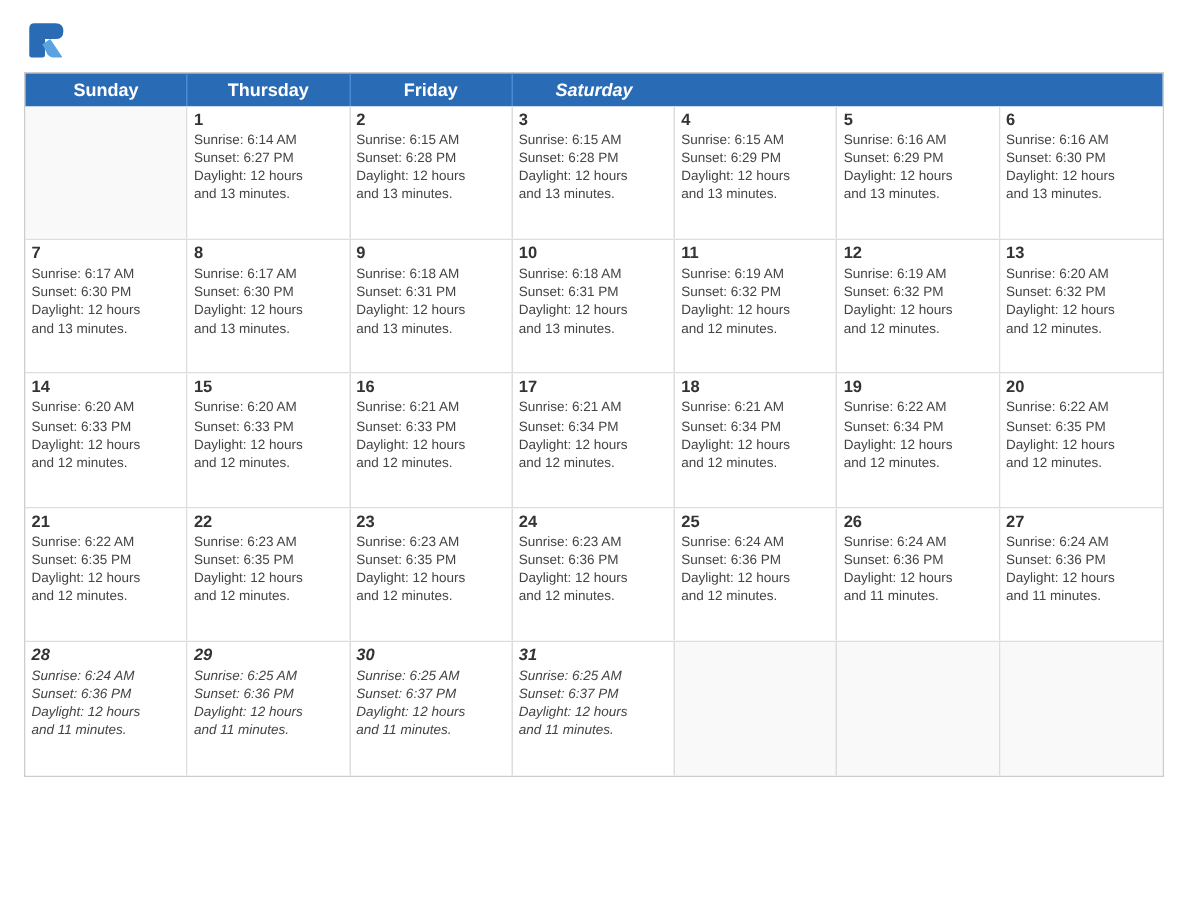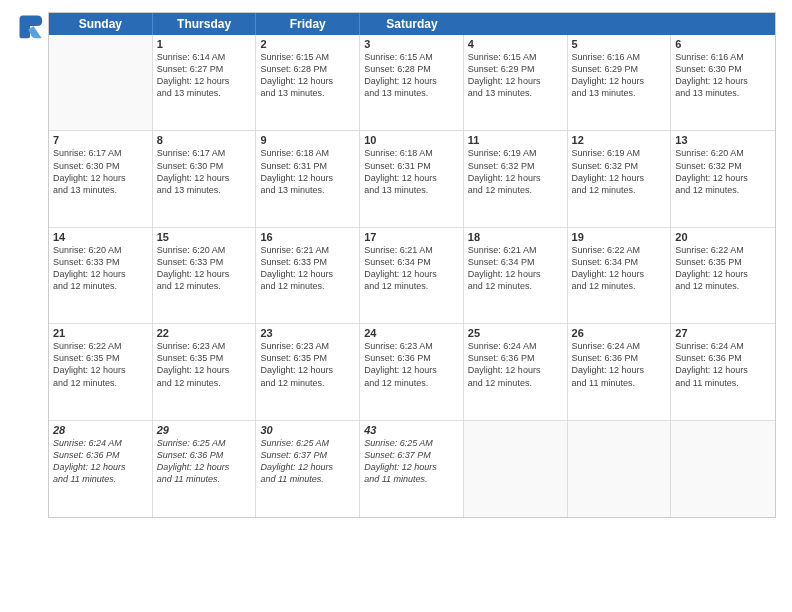--- a/index.html
+++ b/index.html
@@ -8,21 +8,21 @@
       height: 612px;
       font-family: Arial, sans-serif;
       background: #fff;
       overflow: hidden;
     }
     .page {
       width: 792px;
       height: 528px;
       padding: 12px 16px 10px 16px;
       display: flex;
-      flex-direction: row;
+      flex-direction: column;
     }
     .header {
       display: flex;
       justify-content: space-between;
       align-items: flex-start;
       margin-bottom: 8px;
     }
     .logo {
       display: flex;
       align-items: center;
@@ -73,21 +73,21 @@
       background: #2a6bb5;
     }
     .cal-header-cell {
       color: #fff;
       font-size: 12px;
       font-weight: bold;
       text-align: center;
       padding: 4px 2px;
       border-right: 1px solid #4a8bd5;
     }
-    .cal-header-cell:last-child { border-right: none; }
+    .cal-header-cell:last-child { border-right: none; font-style: italic; }
     .cal-body {
       flex: 1;
       display: grid;
       grid-template-rows: repeat(5, 1fr);
     }
     .cal-row {
       display: grid;
       grid-template-columns: repeat(7, 1fr);
       border-bottom: 1px solid #ddd;
     }
@@ -358,21 +358,21 @@
 and 11 minutes.</div>
           </div>
           <div class="cal-cell">
             <span class="day-number">30</span>
             <div class="day-info" style="white-space: pre-line;">Sunrise: 6:25 AM
 Sunset: 6:37 PM
 Daylight: 12 hours
 and 11 minutes.</div>
           </div>
           <div class="cal-cell">
-            <span class="day-number">43</span>
+            <span class="day-number">31</span>
             <div class="day-info" style="white-space: pre-line;">Sunrise: 6:25 AM
 Sunset: 6:37 PM
 Daylight: 12 hours
 and 11 minutes.</div>
           </div>
           <div class="cal-cell empty"></div>
           <div class="cal-cell empty"></div>
           <div class="cal-cell empty"></div>
         </div>
       </div>

